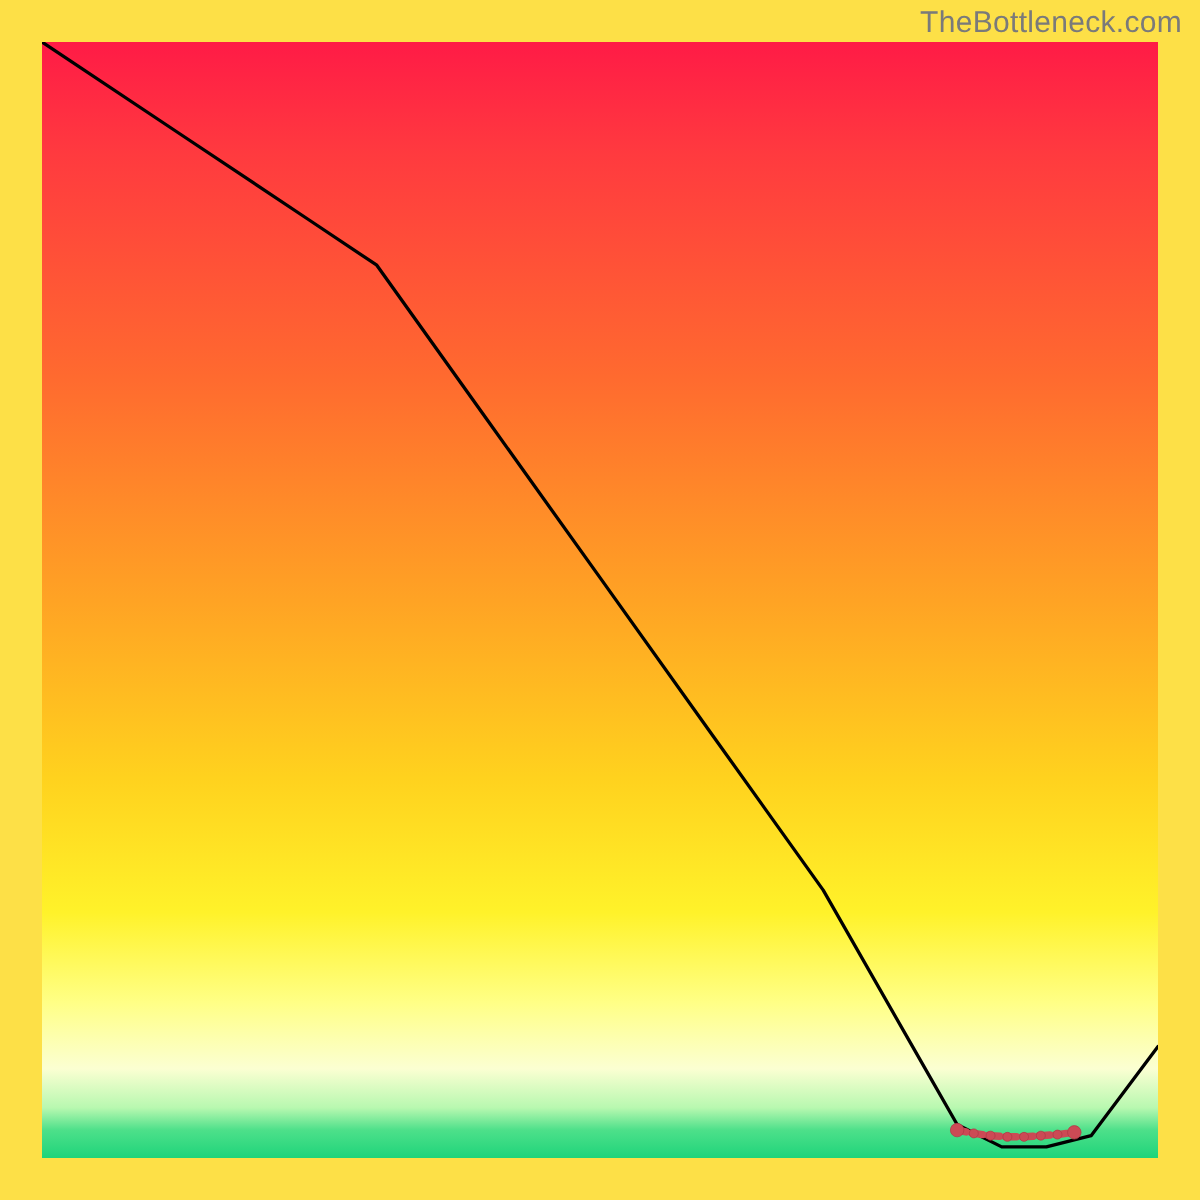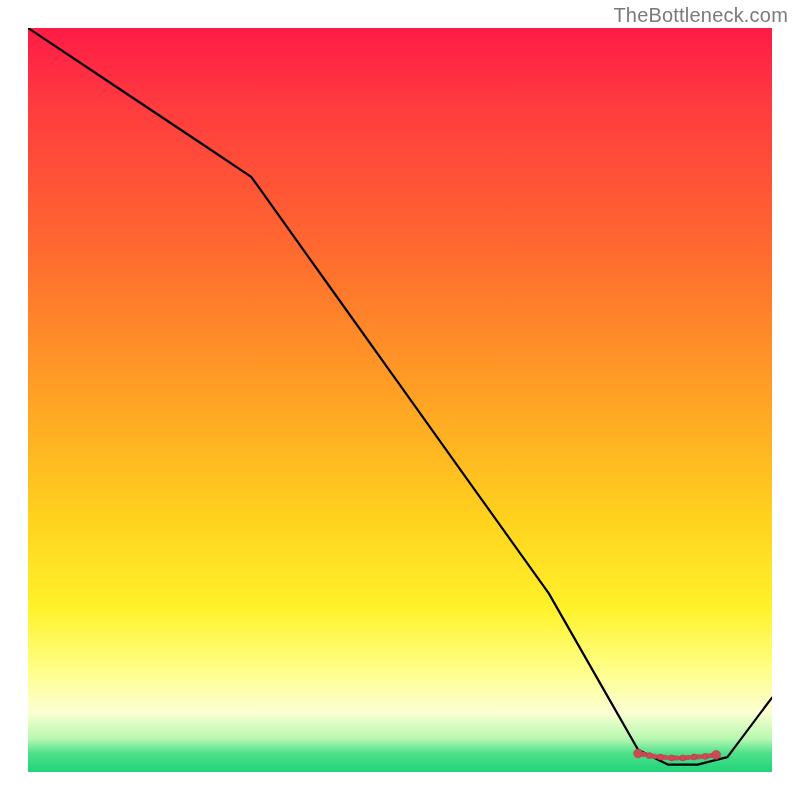--- a/index.html
+++ b/index.html
@@ -8,21 +8,21 @@
     width: 800px;
     height: 800px;
     background: #000;
     overflow: hidden;
     font-family: Arial, Helvetica, sans-serif;
   }
   .frame {
     position: relative;
     width: 800px;
     height: 800px;
-    background: #ffffff;
+    background: #fde047;
   }
   .watermark {
     position: absolute;
     top: 4px;
     right: 12px;
     color: #7a7a7a;
     font-size: 20px;
     font-weight: 400;
     letter-spacing: 0.2px;
     z-index: 10;

